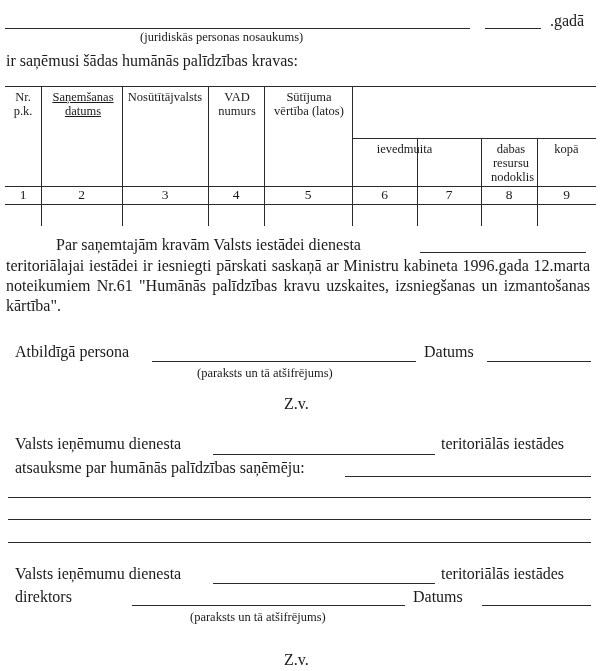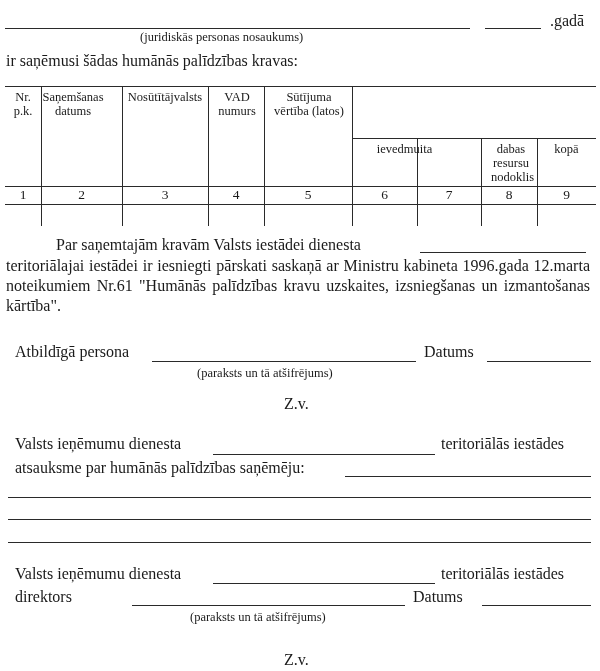--- a/index.html
+++ b/index.html
@@ -38,21 +38,21 @@
   <div class="vl" style="left:117px; top:0; height:140px;"></div>
   <div class="vl" style="left:203px; top:0; height:140px;"></div>
   <div class="vl" style="left:259px; top:0; height:140px;"></div>
   <div class="vl" style="left:347px; top:0; height:140px;"></div>
   <div class="vl" style="left:412px; top:52px; height:88px;"></div>
   <div class="vl" style="left:476px; top:52px; height:88px;"></div>
   <div class="vl" style="left:532px; top:52px; height:88px;"></div>
 
   <div class="th" style="left:0; top:4px; width:36px;">Nr. p.k.</div>
 
-  <div class="th" style="left:30px; top:4px; width:76px;">Saņemšanas datums</div>
+  <div class="th" style="left:40px; top:4px; width:76px;text-decoration:underline;">Saņemšanas datums</div>
   <div class="th" style="left:117px; top:4px; width:86px;">Nosūtītājvalsts</div>
   <div class="th" style="left:205px; top:4px; width:54px;">VAD numurs</div>
   <div class="th" style="left:268px; top:4px; width:72px;">Sūtījuma vērtība (latos)</div>
   <div class="th" style="left:347px; top:56px; width:65px;padding-left:20px;">ievedmuita</div>
   <div class="th" style="left:486px; top:56px; width:40px;">dabas resursu nodoklis</div>
   <div class="th" style="left:532px; top:56px; width:59px;">kopā</div>
 
   <div class="num" style="left:0; top:101px; width:36px;">1</div>
   <div class="num" style="left:36px; top:101px; width:81px;">2</div>
   <div class="num" style="left:117px; top:101px; width:86px;">3</div>

